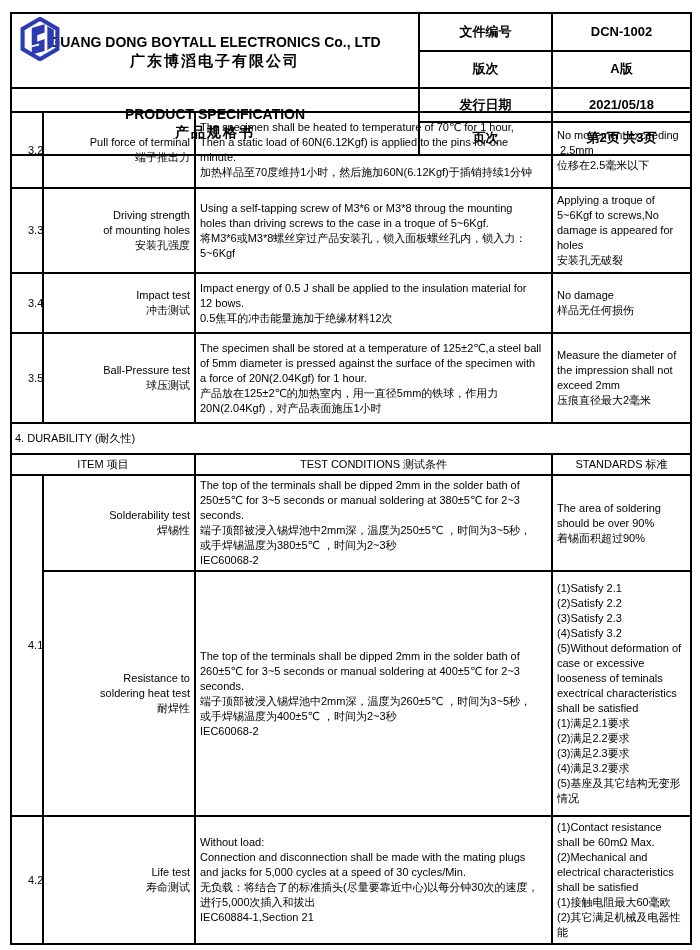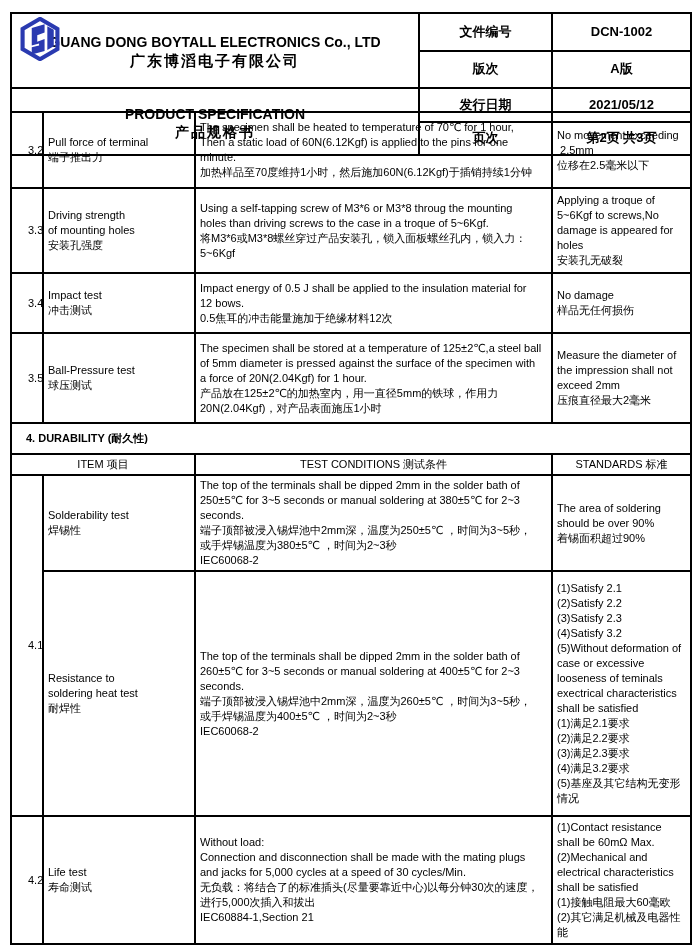--- a/index.html
+++ b/index.html
@@ -20,24 +20,24 @@
   .company-cn{font-weight:bold;font-size:15px;line-height:19px;letter-spacing:2px;}
   .title-cell{text-align:center;padding:12px;}
   .title-en{font-weight:bold;font-size:14px;line-height:18px;padding-top:4px;}
   .title-cn{font-weight:bold;font-size:14px;line-height:19px;letter-spacing:2px;}
   .fld-label{text-align:center;font-weight:bold;font-size:13px;margin-top:18px;}
   .fld-value{text-align:center;font-weight:bold;font-size:13px;}
   
   .spec-table{position:absolute;left:10px;top:111px;width:680px;font-size:11px;line-height:15px;}
   .spec-table td{font-size:11px;line-height:15px;}
   .no-cell{text-align:center;padding-left:16px;}
-  .item-cell{text-align:left;}
+  .item-cell{text-align:right;}
   .cond-cell{text-align:left;}
   .std-cell{text-align:left;}
-  .sec-title{font-weight:bold;font-size:12.5px;padding-left:14px;}
+  .sec-title{font-weight:normal;font-size:12.5px;padding-left:3px;}
   .col-hdr{text-align:center;font-size:11.5px;}
   tr.r32{height:76px;} tr.r33{height:85px;} tr.r34{height:60px;} tr.r35{height:90px;}
   tr.rtitle{height:31px;} tr.rhdr{height:20px;}
   tr.rsolder{height:94px;} tr.rresist{height:245px;} tr.rlife{height:128px;}
 </style>
 </head>
 <body>
 
 <div class="page">
 
@@ -65,21 +65,21 @@
     <tr>
       <td class="fld-label">版次</td>
       <td class="fld-value">A版</td>
     </tr>
     <tr>
       <td class="title-cell" rowspan="2">
         <div class="title-en">PRODUCT SPECIFICATION</div>
         <div class="title-cn">产品规格书</div>
       </td>
       <td class="fld-label">发行日期</td>
-      <td class="fld-value">2021/05/12</td>
+      <td class="fld-value">2021/05/18</td>
     </tr>
     <tr>
       <td class="fld-label">页次</td>
       <td class="fld-value">第2页  共3页</td>
     </tr>
   </tbody>
     </table>
 
   <table class="spec-table">
     <colgroup>

